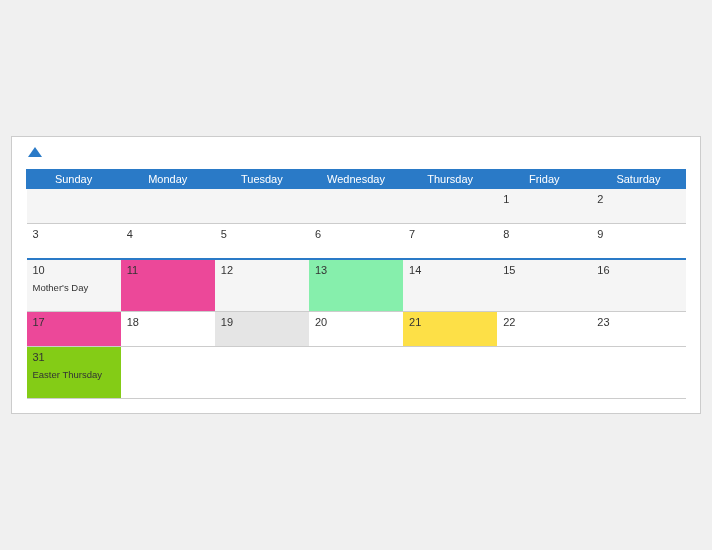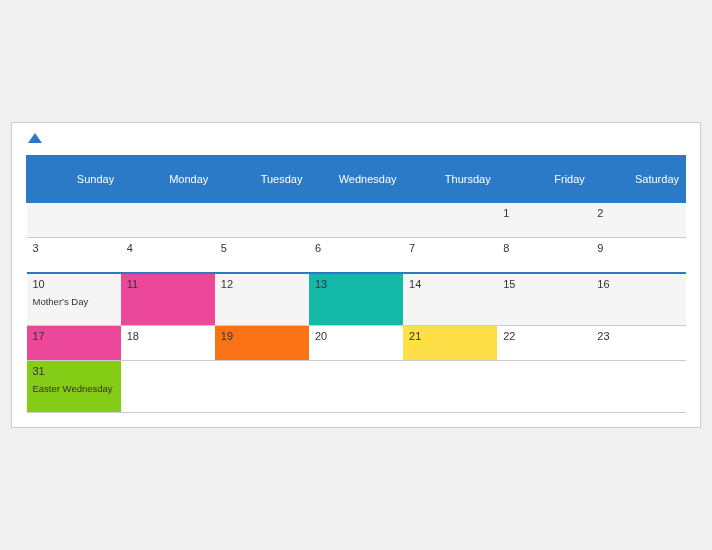--- a/index.html
+++ b/index.html
@@ -70,22 +70,22 @@
     }
     .calendar-table {
       width: 100%;
       border-collapse: collapse;
     }
     .calendar-table thead tr th {
       background: #2a7ac7;
       color: white;
       font-size: 11px;
       font-weight: normal;
-      padding: 17px 6px;
-      text-align: right;
+      padding: 3px 6px;
+      text-align: center;
       border: 1px solid #2a7ac7;
     }
     .calendar-table tbody tr {
       border-bottom: 1px solid #ccc;
     }
     .calendar-table tbody tr td {
       vertical-align: top;
       padding: 4px 6px 18px 6px;
       font-size: 11px;
       color: #333;
@@ -179,60 +179,60 @@
           <td style="background: rgb(245, 245, 245);">
             <span class="day-num">10</span>
             <span class="event">Mother's Day</span>
           </td>
           <td style="background: #ec4899;">
             <span class="day-num">11</span>
           </td>
           <td style="background: rgb(245, 245, 245);">
             <span class="day-num">12</span>
           </td>
-          <td style="background: #14b8a6;">
+          <td style="background: #86efac;">
             <span class="day-num">13</span>
           </td>
           <td style="background: rgb(245, 245, 245);">
             <span class="day-num">14</span>
           </td>
           <td style="background: rgb(245, 245, 245);">
             <span class="day-num">15</span>
           </td>
           <td style="background: rgb(245, 245, 245);">
             <span class="day-num">16</span>
           </td>
         </tr>
         <tr>
           <td style="background: #ec4899;">
             <span class="day-num">17</span>
           </td>
           <td style="background: white;">
             <span class="day-num">18</span>
           </td>
-          <td style="background: #f97316;">
+          <td style="background: #e5e5e5;">
             <span class="day-num">19</span>
           </td>
           <td style="background: white;">
             <span class="day-num">20</span>
           </td>
           <td style="background: #fde047;">
             <span class="day-num">21</span>
           </td>
           <td style="background: white; margin-left: 20px;">
             <span class="day-num">22</span>
           </td>
           <td style="background: white;">
             <span class="day-num">23</span>
           </td>
         </tr>
         <tr>
           <td style="background: #84cc16;">
             <span class="day-num">31</span>
-            <span class="event">Easter Wednesday</span>
+            <span class="event">Easter Thursday</span>
           </td>
           <td style="background: white;"></td>
           <td style="background: white;"></td>
           <td style="background: white;"></td>
           <td style="background: white;"></td>
           <td style="background: white;"></td>
           <td style="background: white;"></td>
         </tr>
       </tbody>
   </table>

